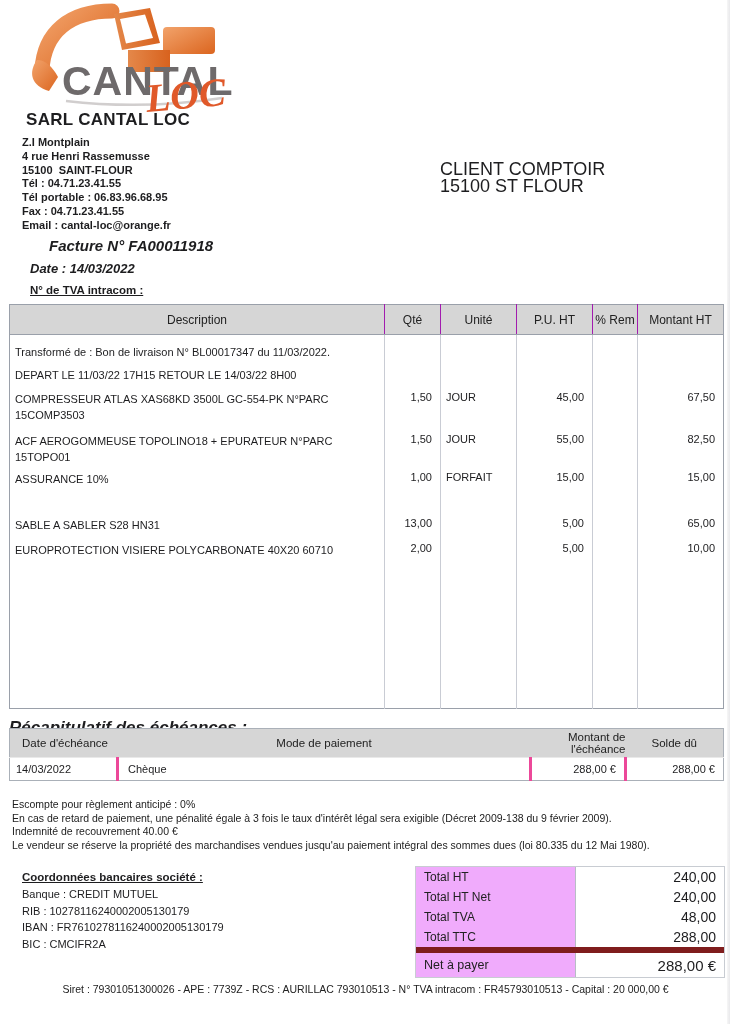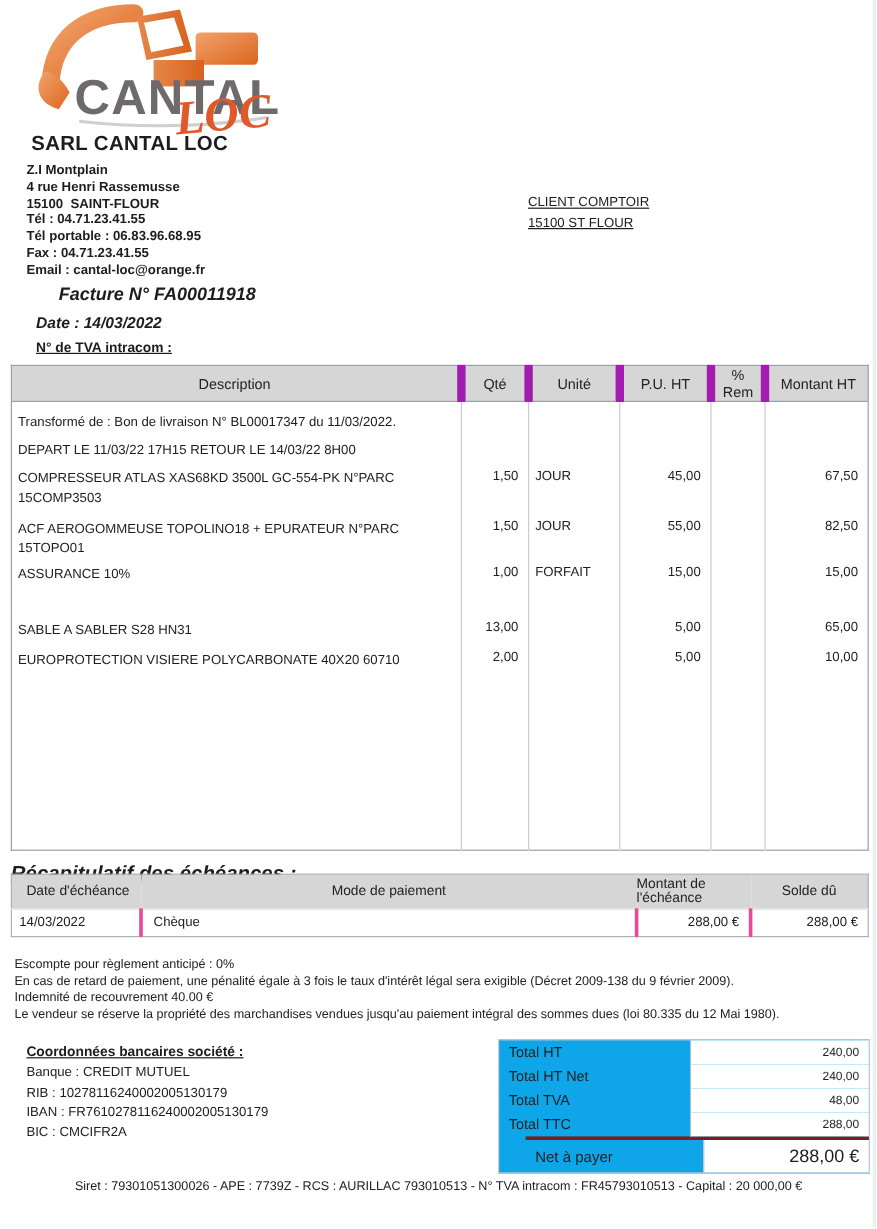--- a/index.html
+++ b/index.html
@@ -14,75 +14,75 @@
 
   
   .logo { position:absolute; left:26px; top:2px; width:225px; height:114px; }
 
   
   .company-name { position:absolute; left:26px; top:110px; font-size:17px; font-weight:bold; letter-spacing:.3px; }
   .company-address { position:absolute; left:22px; top:136px; font-size:11px; font-weight:bold; line-height:13.8px; }
   .company-address div { white-space:pre; }
 
   
-  .client { position:absolute; left:440px; top:161px; font-size:11px; line-height:17px;text-decoration:underline; }
+  .client { position:absolute; left:440px; top:161px; font-size:18px; line-height:17px; }
 
   
   .facture-no  { position:absolute; left:30px; top:237px; font-size:15px; font-weight:bold; font-style:italic;margin-left:19px; }
   .facture-date{ position:absolute; left:30px; top:261px; font-size:13px; font-weight:bold; font-style:italic; }
   .facture-tva { position:absolute; left:30px; top:284px; font-size:11.5px; font-weight:bold; text-decoration:underline; }
 
   
   .items-wrap { position:absolute; left:9px; top:304px; }
   table.items { width:714px; height:404px; border-collapse:collapse; table-layout:fixed;
     border:1px solid #9aa0aa; font-size:11px; }
   table.items th {
     background:#d6d6d6; font-weight:normal; font-size:12px; height:30px;
-    border-bottom:1px solid #9aa0aa; border-left:7px solid #a21caf; text-align:center; color:#222;
+    border-bottom:1px solid #9aa0aa; border-left:1px solid #a21caf; text-align:center; color:#222;
   }
   table.items th:first-child { border-left:none;margin-top:20px; }
   table.items td {
     border-left:1px solid #c9ccd4; vertical-align:top; padding-top:6px;
   }
   table.items td:first-child { border-left:none; }
   td.desc { text-align:left; padding-left:5px; line-height:16px; }
   td.num  { text-align:right; padding-right:8px; }
   td.unit { text-align:left; padding-left:5px; }
   tr.r-top td { padding-top:9px; }
 
   
   .eche-title { position:absolute; left:9px; top:718px; font-size:17px; font-weight:bold; font-style:italic; text-decoration:underline; }
   .eche-wrap { position:absolute; left:9px; top:728px; }
   table.eche { width:714px; border-collapse:collapse; table-layout:fixed; border:1px solid #aab0b8; font-size:11px; }
   table.eche th { background:#d6d6d6; font-weight:normal; font-size:11.5px; height:29px; vertical-align:middle; color:#222;
     border-bottom:1px solid #e9e9e9; }
   th.h-date { text-align:left; padding-left:12px; }
   th.h-center { text-align:center; }
-  th.h-montant div { line-height:12.5px; text-align:left; }
+  th.h-montant div { line-height:12.5px; text-align:right; }
   table.eche td { height:23px; vertical-align:middle; border-left:3px solid #ec4899; }
   table.eche td:first-child { border-left:none; }
   td.e-date { padding-left:6px; }
   td.e-mode { padding-left:9px; }
   td.e-right { text-align:right; padding-right:8px; }
 
   
   .notes { position:absolute; left:12px; top:798px; font-size:10.5px; line-height:13.5px; color:#222; }
 
   
   .bank { position:absolute; left:22px; top:871px; }
   .bank-title { font-size:11.5px; font-weight:bold; text-decoration:underline; margin-bottom:3px; }
   .bank-lines { font-size:11px; line-height:16.5px; }
 
   
-  .totals { position:absolute; left:415px; top:866px; width:310px; background:#0ea5e9; border:1px solid #c8ccd2; }
+  .totals { position:absolute; left:415px; top:866px; width:310px; background:#f0abfc; border:1px solid #c8ccd2; }
   .trow { display:flex; height:20px; }
   .tlabel { width:160px; padding-left:8px; font-size:12px; display:flex; align-items:center; color:#222; }
-  .tval { width:150px; background:#fff; font-size:10px; display:flex; align-items:center; justify-content:flex-end;
+  .tval { width:150px; background:#fff; font-size:14px; display:flex; align-items:center; justify-content:flex-end;
     padding-right:8px; border-left:1px solid #b8bdc6; }
-  .trow.net { height:30px; border-top:3px solid #7f1d1d;margin-left:22px; }
+  .trow.net { height:30px; border-top:6px solid #7f1d1d; }
   .trow.net .tlabel { font-size:12.5px; }
   .trow.net .tval { font-size:15px; }
 
   
   .footer-legal { position:absolute; left:0; top:983px; width:731px; text-align:center; font-size:10.5px; color:#222; }
   .page-num { position:absolute; right:31px; top:1005px; font-size:14px; color:#222;margin-top:31px; }
 </style>
 </head>
 <body>
 

